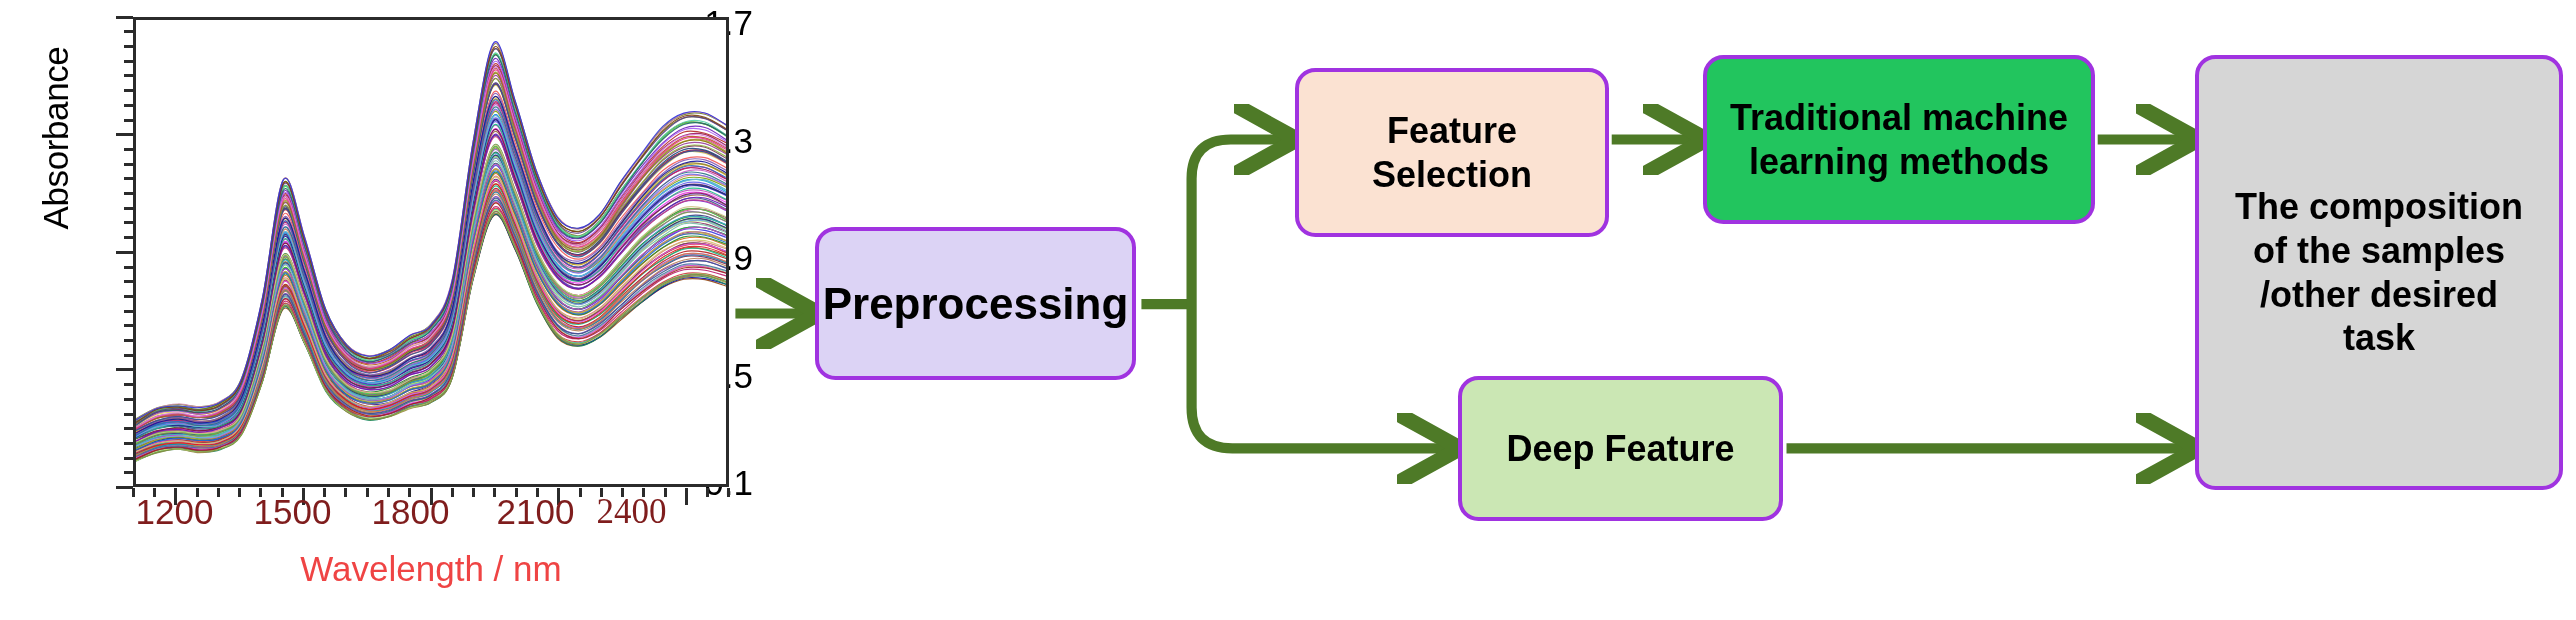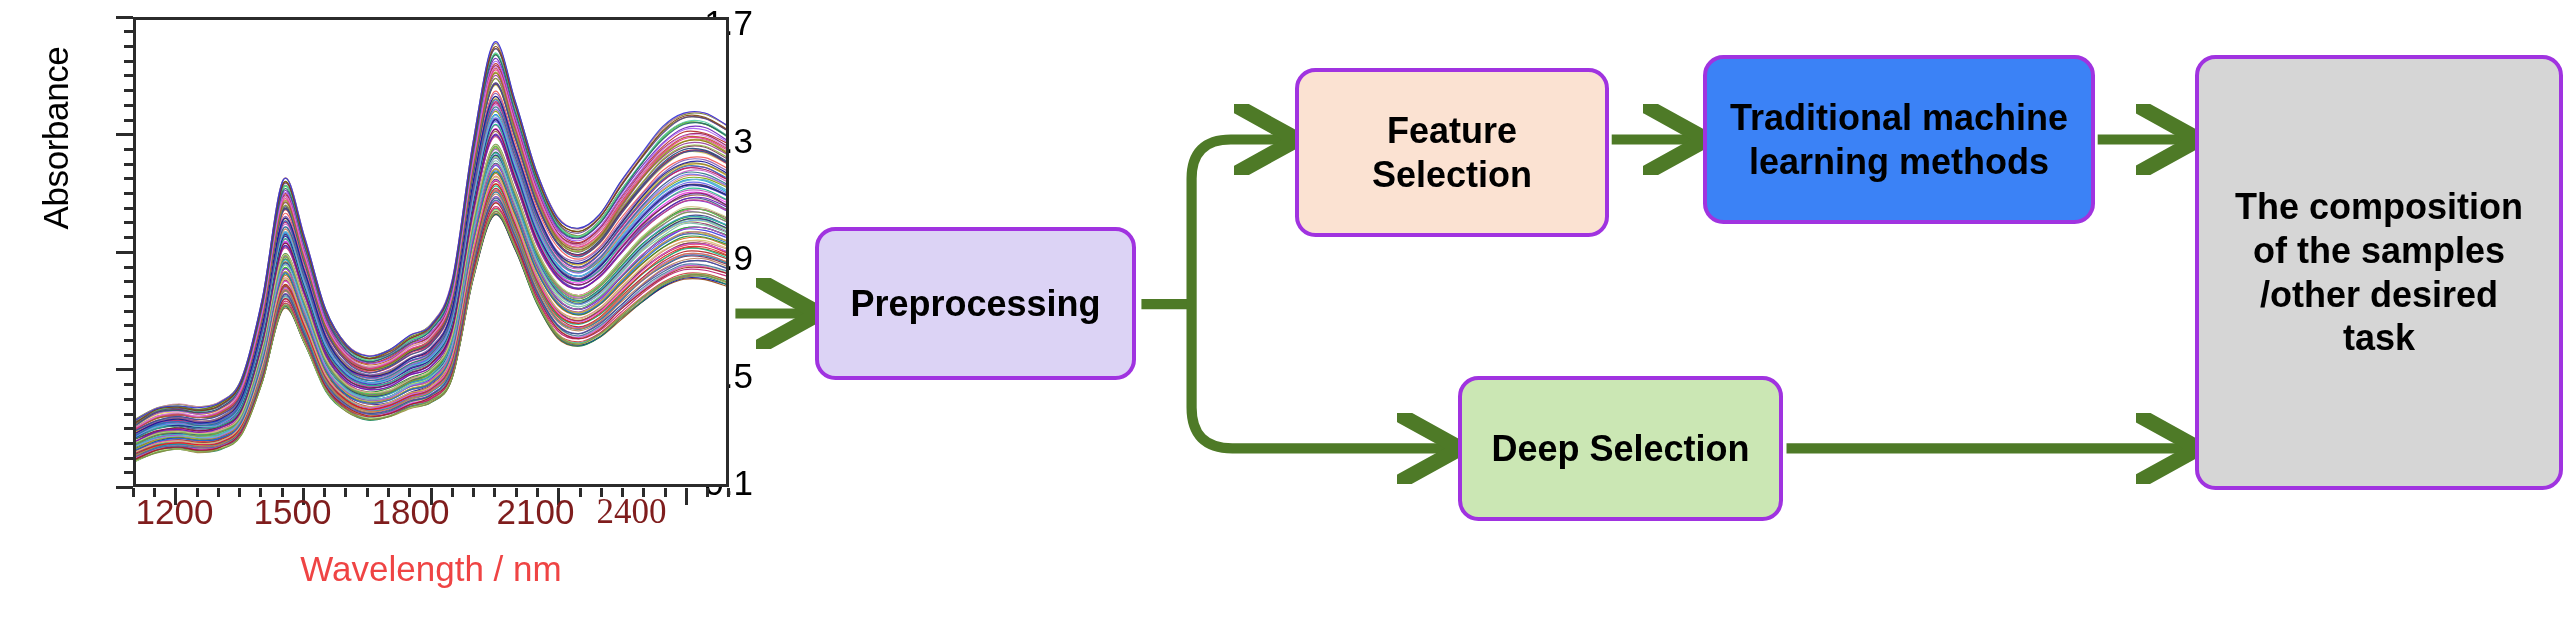--- a/index.html
+++ b/index.html
@@ -19,25 +19,25 @@
   #xlabel{position:absolute;left:133px;top:549px;width:596px;text-align:center;
           font-size:35px;color:#ef4444;}
   .ytick-mark{position:absolute;height:3.1px;background:#2b2b2b;}
   .xtick-mark{position:absolute;width:3.1px;background:#2b2b2b;}
 
   
   .node{position:absolute;box-sizing:border-box;border:4.7px solid #a033e0;
         border-radius:20.4px;display:flex;align-items:center;justify-content:center;
         text-align:center;font-weight:bold;color:#000;line-height:1.22;}
   #node-preprocessing{left:815px;top:227px;width:321px;height:153px;
-        background:#dcd3f5;font-size:36px;}
+        background:#dcd3f5;font-size:44px;}
   #node-feature-selection{left:1295px;top:55px;width:314px;height:169px;
         background:#fbe2d2;font-size:36px;margin-top:13px;}
   #node-traditional-ml{left:1703px;top:55px;width:392px;height:169px;
-        background:#3b82f6;font-size:36px;}
+        background:#22c55e;font-size:36px;}
   #node-deep-networks{left:1458px;top:376px;width:325px;height:145px;
         background:#cbe7b4;font-size:36px;}
   #node-output{left:2195px;top:55px;width:368px;height:435px;
         background:#d6d6d6;font-size:36px;}
 
   
   #wires{position:absolute;left:0;top:0;width:2576px;height:620px;pointer-events:none;}
 </style>
 </head>
 <body>
@@ -293,21 +293,21 @@
   </div>
 
   <div class="node" id="node-traditional-ml">
     <span>
       <span>Traditional machine</span><br>
       <span>learning methods</span>
     </span>
   </div>
 
   <div class="node" id="node-deep-networks">
-    <span>Deep Selection</span>
+    <span>Deep Feature</span>
   </div>
 
   <div class="node" id="node-output">
     <span>
       <span>The composition</span><br>
       <span>of the samples</span><br>
       <span>/other desired</span><br>
       <span>task</span>
     </span>
   </div>

